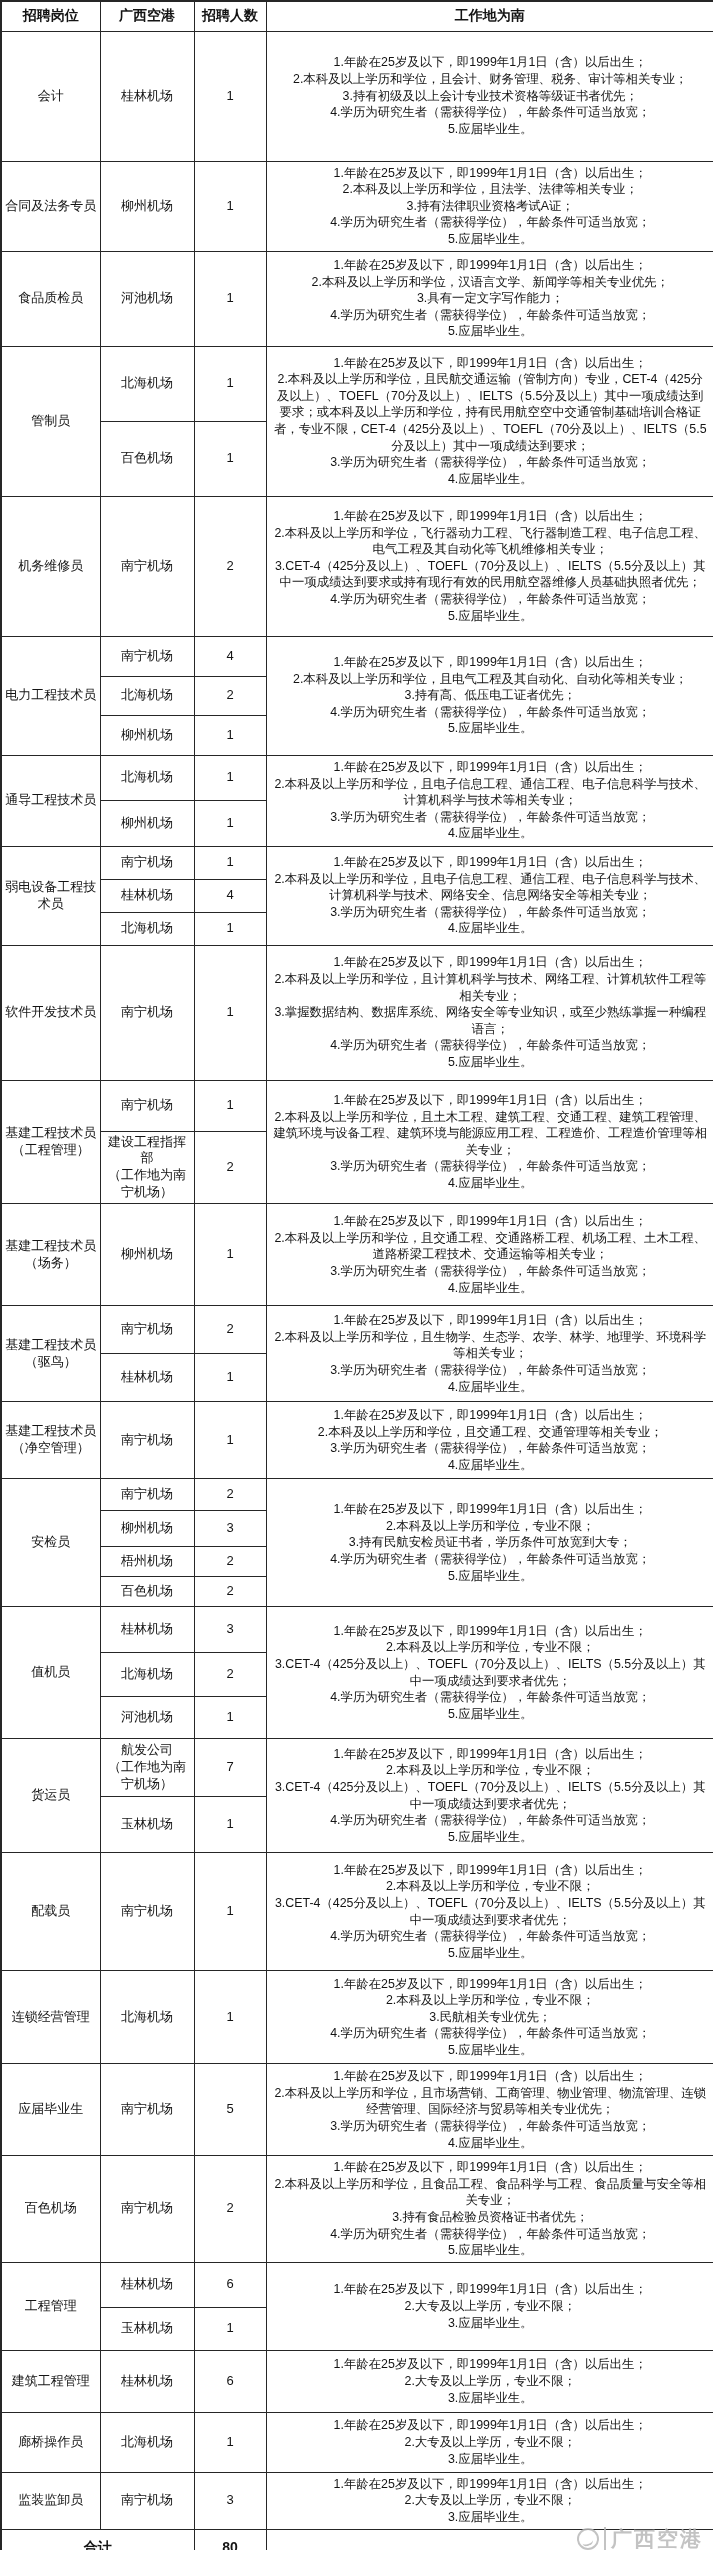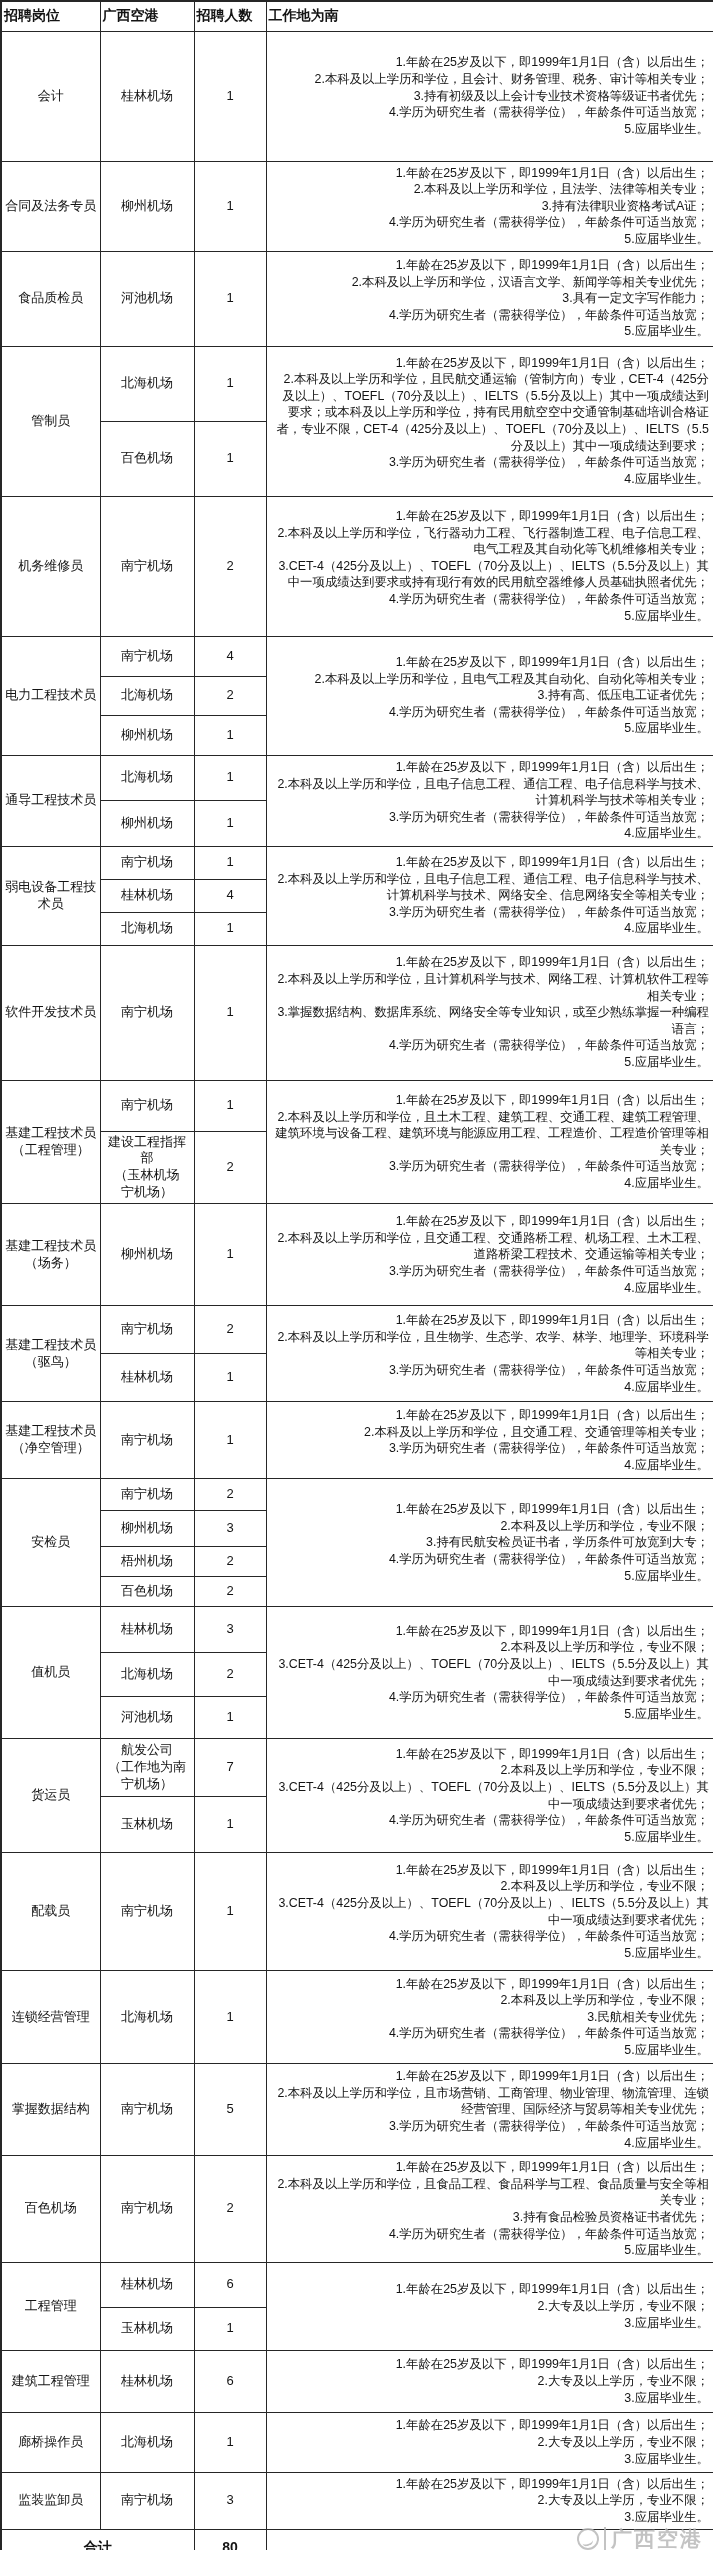--- a/index.html
+++ b/index.html
@@ -1,22 +1,22 @@
 <!DOCTYPE html>
 <html><head>
 <meta charset="utf-8">
 <style>
   html,body{margin:0;padding:0;background:#ffffff;}
   body{width:713px;font-family:"Liberation Sans","DejaVu Sans",sans-serif;color:#141414;}
   .sheet{position:relative;width:713px;min-height:2550px;background:#fff;}
   table.recruit{border-collapse:collapse;width:713px;table-layout:fixed;border:2px solid #262626;}
   th,td{border:1px solid #262626;overflow:hidden;}
-  th{font-size:14px;font-weight:bold;text-align:left;vertical-align:middle;padding:2px;background:#fff;}
+  th{font-size:14px;font-weight:bold;text-align:center;vertical-align:middle;padding:2px;background:#fff;}
   td.c{font-size:13px;text-align:center;vertical-align:middle;white-space:pre-line;line-height:1.3;padding:2px;}
-  td.req{font-size:12.4px;line-height:1.34;text-align:right;vertical-align:middle;white-space:pre-line;padding:3px 4px 3px 5px;}
+  td.req{font-size:12.4px;line-height:1.34;text-align:center;vertical-align:middle;white-space:pre-line;padding:3px 4px 3px 5px;}
   td.total{font-size:14px;font-weight:bold;}
   .watermark{position:absolute;right:10px;bottom:14px;display:flex;align-items:center;gap:5px;
              color:rgba(182,182,182,0.82);font-weight:bold;font-size:21px;letter-spacing:2px;pointer-events:none;}
   .wm-logo{position:relative;width:22px;height:22px;border:2px solid rgba(182,182,182,0.82);border-radius:50%;box-sizing:border-box;flex:0 0 auto;}
   .wm-logo::after{content:"";position:absolute;left:3px;top:8px;width:11px;height:6px;
                   border-bottom:2px solid rgba(182,182,182,0.82);border-radius:50%;transform:rotate(-18deg);}
   .wm-bar{width:2px;height:24px;background:rgba(182,182,182,0.82);flex:0 0 auto;}
 </style>
 </head>
 <body>
@@ -164,21 +164,21 @@
     <td class="c">南宁机场</td>
     <td class="c">1</td>
     <td class="req" rowspan="2">1.年龄在25岁及以下，即1999年1月1日（含）以后出生；
 2.本科及以上学历和学位，且土木工程、建筑工程、交通工程、建筑工程管理、建筑环境与设备工程、建筑环境与能源应用工程、工程造价、工程造价管理等相关专业；
 3.学历为研究生者（需获得学位），年龄条件可适当放宽；
 4.应届毕业生。</td>
   </tr>
   <tr style="height:72px">
     <td class="c">建设工程指挥
 部
-（玉林机场
+（工作地为南
 宁机场）</td>
     <td class="c">2</td>
   </tr>
 
   <tr style="height:102px">
     <td class="c">基建工程技术员
 （场务）</td>
     <td class="c">柳州机场</td>
     <td class="c">1</td>
     <td class="req">1.年龄在25岁及以下，即1999年1月1日（含）以后出生；
@@ -288,21 +288,21 @@
     <td class="c">北海机场</td>
     <td class="c">1</td>
     <td class="req">1.年龄在25岁及以下，即1999年1月1日（含）以后出生；
 2.本科及以上学历和学位，专业不限；
 3.民航相关专业优先；
 4.学历为研究生者（需获得学位），年龄条件可适当放宽；
 5.应届毕业生。</td>
   </tr>
 
   <tr style="height:92px">
-    <td class="c">掌握数据结构</td>
+    <td class="c">应届毕业生</td>
     <td class="c">南宁机场</td>
     <td class="c">5</td>
     <td class="req">1.年龄在25岁及以下，即1999年1月1日（含）以后出生；
 2.本科及以上学历和学位，且市场营销、工商管理、物业管理、物流管理、连锁经营管理、国际经济与贸易等相关专业优先；
 3.学历为研究生者（需获得学位），年龄条件可适当放宽；
 4.应届毕业生。</td>
   </tr>
 
   <tr style="height:101px">
     <td class="c">百色机场</td>

